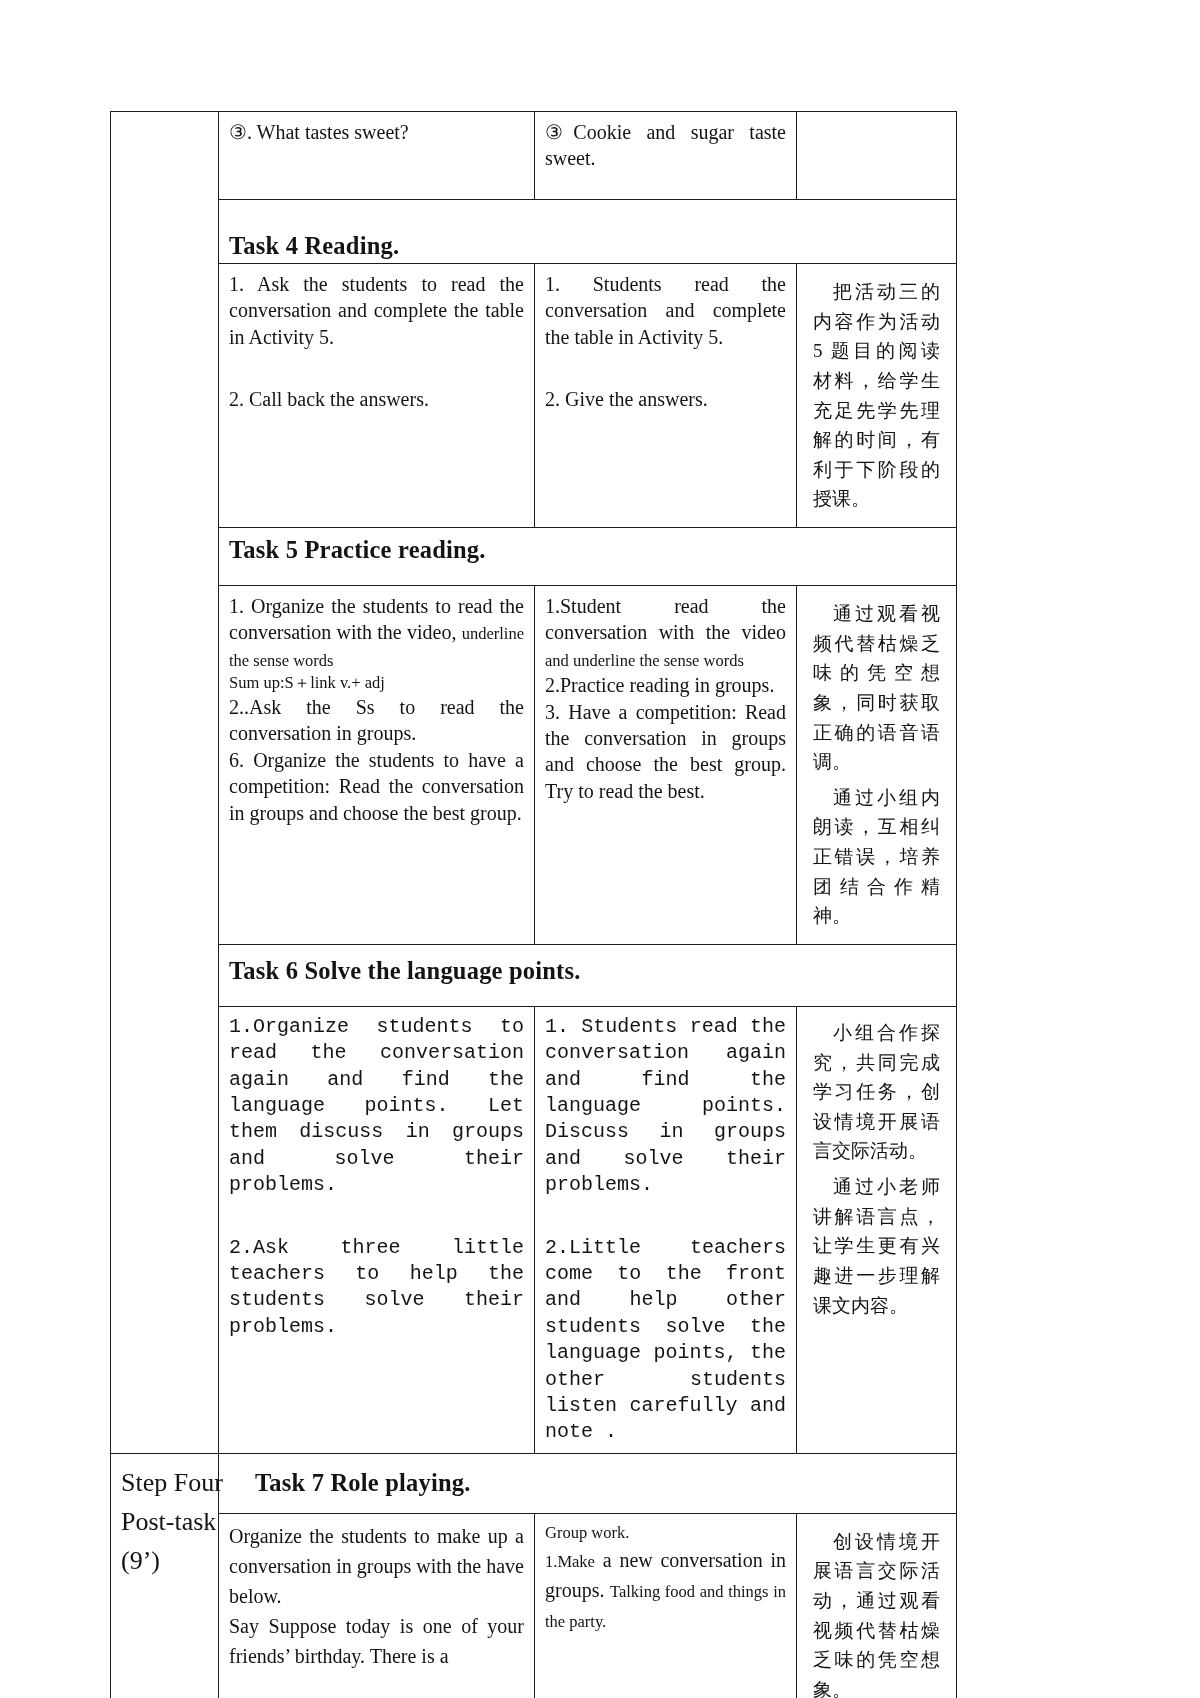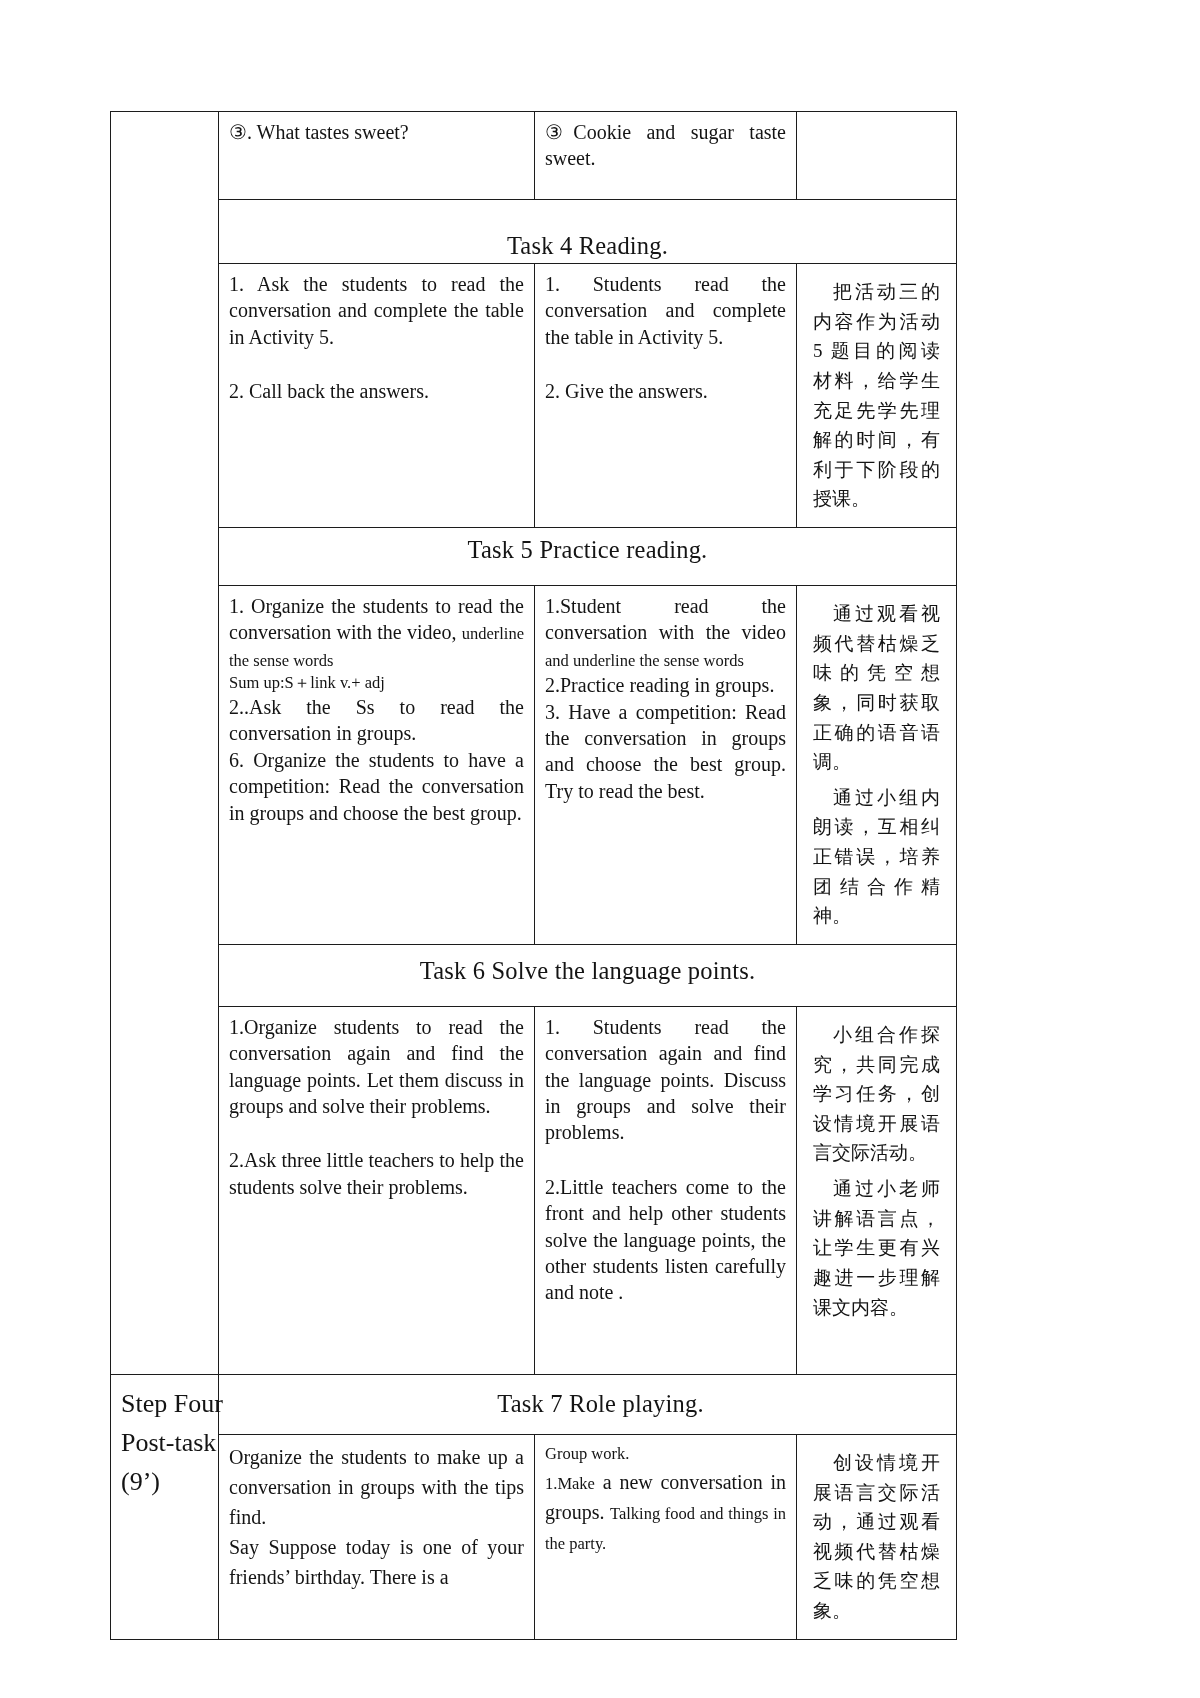--- a/index.html
+++ b/index.html
@@ -29,47 +29,47 @@
     padding: 7px 10px;
   }
 
   
   tr.rh1 td { height: 88px; }
   tr.rh2 td { height: 64px; }
   tr.rh3 td { height: 198px; }
   tr.rh4 td { height: 58px; }
   tr.rh5 td { height: 282px; }
   tr.rh6 td { height: 62px; }
-  tr.rh7 td { height: 368px; }
+  tr.rh7 td { height: 368px; font-family: Liberation Mono, monospace; }
   tr.rh8 td { height: 60px; }
   tr.rh9 td { height: 168px; }
 
   
   .en-p {
     margin: 0;
     font-size: 20px;
     line-height: 1.32;
     text-align: justify;
   }
-  .en-p.sp { margin-top: 28px; }
+  .en-p.sp { margin-top: 36px; }
   .lh15 .en-p { line-height: 1.5; }
   .sm { font-size: 16.5px; }
 
   .zh-p {
     margin: 6px;
     font-size: 19px;
     line-height: 1.56;
     text-align: justify;
     text-indent: 1.05em;
   }
 
   td.hdr {
-    font-weight: 400;
+    font-weight: 700;
     font-size: 24.5px;
-    text-align: center;
+    text-align: left;
     letter-spacing: 0.2px;
   }
   td.hdr.va-bottom { vertical-align: bottom; padding-bottom: 3px; }
   td.hdr.va-top    { vertical-align: top; padding-top: 8px; }
   td.hdr.va-top2   { vertical-align: top; padding-top: 12px; }
   td.hdr.va-mid    { vertical-align: middle; padding-left: 36px; }
 
   td.step-cell { font-size: 26px; line-height: 1.5; padding-top: 9px; }
   .step-line { white-space: nowrap; }
 </style>
@@ -174,21 +174,21 @@
           <div class="step-line">Post-task</div>
           <div class="step-line">(9’)</div>
         </td>
         <td colspan="3" class="hdr va-mid">
           <span>Task 7 Role playing.</span>
         </td>
       </tr>
 
       <tr class="rh9">
         <td class="lh15">
-          <p class="en-p">Organize the students to make up a conversation in groups with the tips find.</p>
+          <p class="en-p">Organize the students to make up a conversation in groups with the have below.</p>
           <p class="en-p">Say Suppose today is one of your friends’ birthday. There is a</p>
         </td>
         <td class="lh15">
           <p class="en-p sm">Group work.</p>
           <p class="en-p">
             <span class="sm">1.Make</span>
             <span>a new conversation</span>
             <span>in groups.</span>
             <span class="sm">Talking food and things in the party.</span>
           </p>

